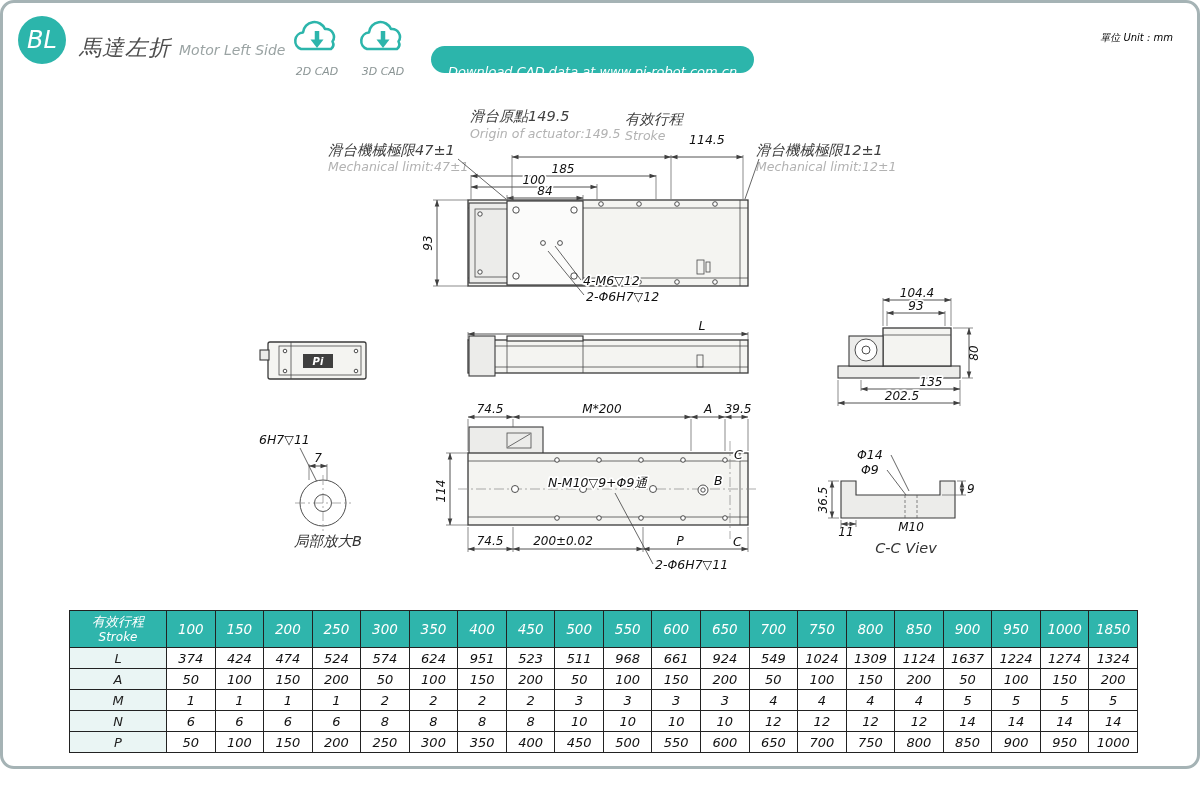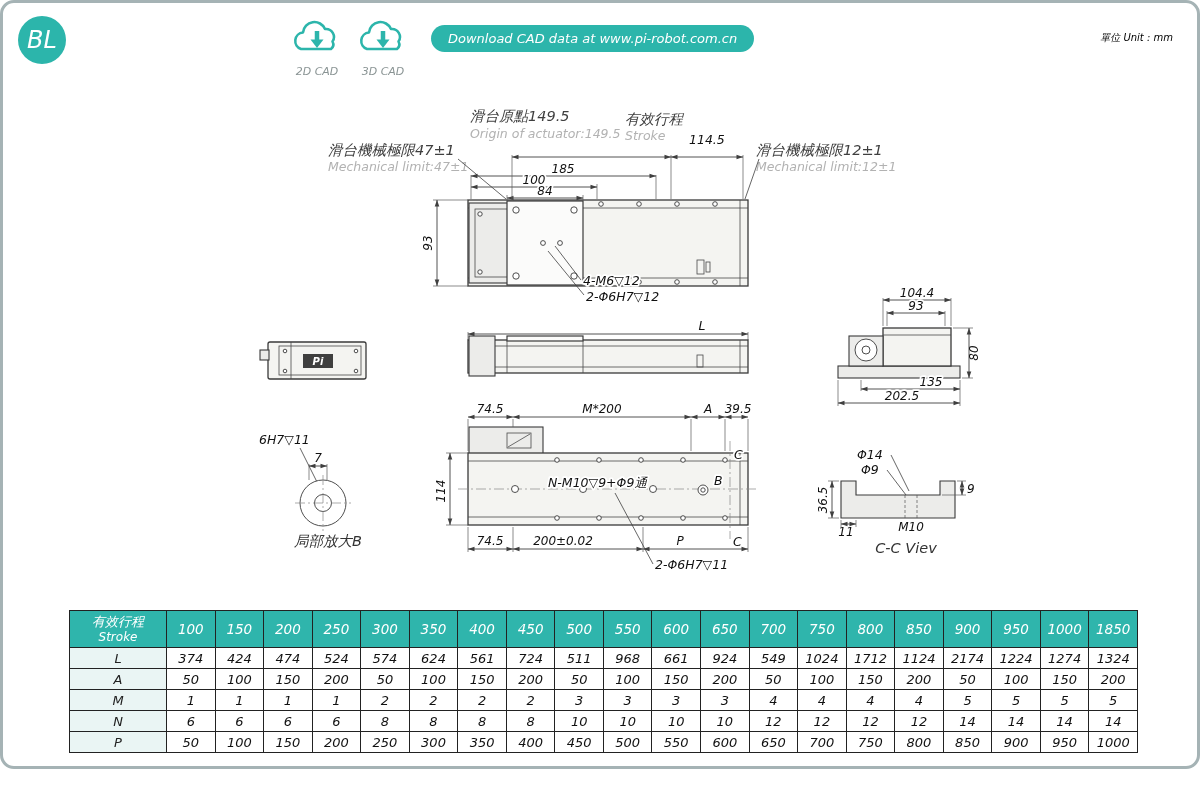--- a/index.html
+++ b/index.html
@@ -7,21 +7,21 @@
   body { font-family:"DejaVu Sans","Liberation Sans",sans-serif; }
   .page { position:relative; width:1200px; height:769px; background:#fff;
           border:3px solid #a5b3b5; border-radius:14px; overflow:hidden;font-style:italic; }
 
   
   .badge { position:absolute; left:15px; top:13px; width:48px; height:48px; border-radius:50%;
            background:#2cb5ab; color:#fff; font-size:24px; text-align:center; line-height:48px; }
   .title { position:absolute; left:76px; top:30px; white-space:nowrap; }
   .t-zh { font-size:22px; color:#4f4f4f; letter-spacing:1px; }
   .t-en { font-size:14px; color:#9aa3a3; margin-left:8px; }
-  .dl-pill { position:absolute; left:428px; top:22px; height:27px; line-height:27px; padding:0 17px;
+  .dl-pill { position:absolute; left:428px; top:43px; height:27px; line-height:27px; padding:12px 17px;
              background:#2cb5ab; border-radius:14px; color:#fff; font-size:13px; white-space:nowrap; }
   .unit { position:absolute; right:24px; top:28px; font-size:10px; color:#000; }
   .cad-icons { position:absolute; left:284px; top:8px; }
   .cloud { fill:#fff; stroke:#2cb5ab; stroke-width:2.6; stroke-linejoin:round; }
   .cloudlbl { font-size:11px; fill:#8a9494; }
 
   
   .drawing { position:absolute; left:0; top:85px; }
   .drawing text { font-family:"DejaVu Sans","Liberation Sans",sans-serif; }
   .body { fill:#f4f4f1; stroke:#3a3a3a; stroke-width:1.3; }
@@ -53,20 +53,23 @@
   .spec .rowlabel { background:#eaf5f4; font-size:13px; color:#222; }
   .hdr-zh { font-size:13px; line-height:16px; }
   .hdr-en { font-size:12px; line-height:14px; }
 </style>
 </head>
 <body>
 
 <div class="page">
 
   <div class="badge">BL</div>
+  <div class="title">
+    <span class="t-zh">馬達左折</span><span class="t-en">Motor Left Side</span>
+  </div>
 
   <svg class="cad-icons" width="150" height="74" viewBox="0 0 150 74">
     <g transform="translate(6,8)">
       <path class="cloud" d="M8,30 A8.5,8.5 0 0 1 10,13.5 A11.5,11.5 0 0 1 32,10 A8,8 0 0 1 39.5,22.5 A6,6 0 0 1 38,30 Z"></path>
       <line x1="24" y1="12" x2="24" y2="21" stroke="#2cb5ab" stroke-width="4.5"></line>
       <path d="M17.5,20.5 L30.5,20.5 L24,29 Z" fill="#2cb5ab"></path>
     </g>
     <text class="cloudlbl mid" x="30" y="64">2D CAD</text>
     <g transform="translate(72,8)">
       <path class="cloud" d="M8,30 A8.5,8.5 0 0 1 10,13.5 A11.5,11.5 0 0 1 32,10 A8,8 0 0 1 39.5,22.5 A6,6 0 0 1 38,30 Z"></path>
@@ -350,31 +353,31 @@
           <th>1850</th>
         </tr>
         <tr>
           <th class="rowlabel">L</th>
           <td>374</td>
           <td>424</td>
           <td>474</td>
           <td>524</td>
           <td>574</td>
           <td>624</td>
-          <td>561</td>
-          <td>724</td>
+          <td>951</td>
+          <td>523</td>
           <td>511</td>
           <td>968</td>
           <td>661</td>
           <td>924</td>
           <td>549</td>
           <td>1024</td>
-          <td>1712</td>
+          <td>1309</td>
           <td>1124</td>
-          <td>2174</td>
+          <td>1637</td>
           <td>1224</td>
           <td>1274</td>
           <td>1324</td>
         </tr>
         <tr>
           <th class="rowlabel">A</th>
           <td>50</td>
           <td>100</td>
           <td>150</td>
           <td>200</td>

